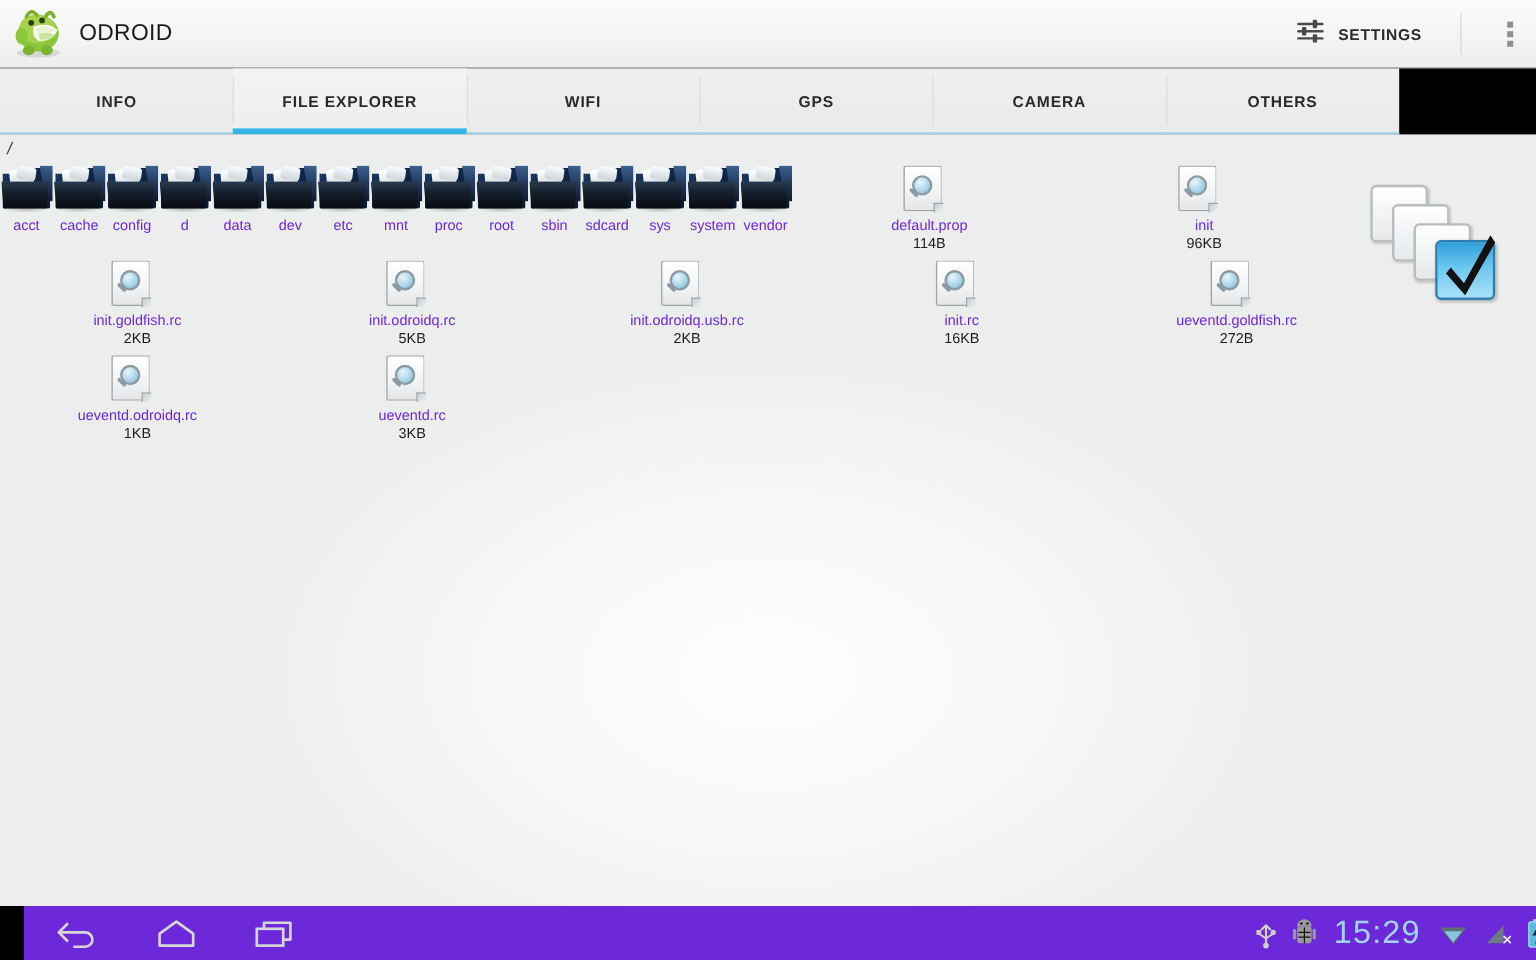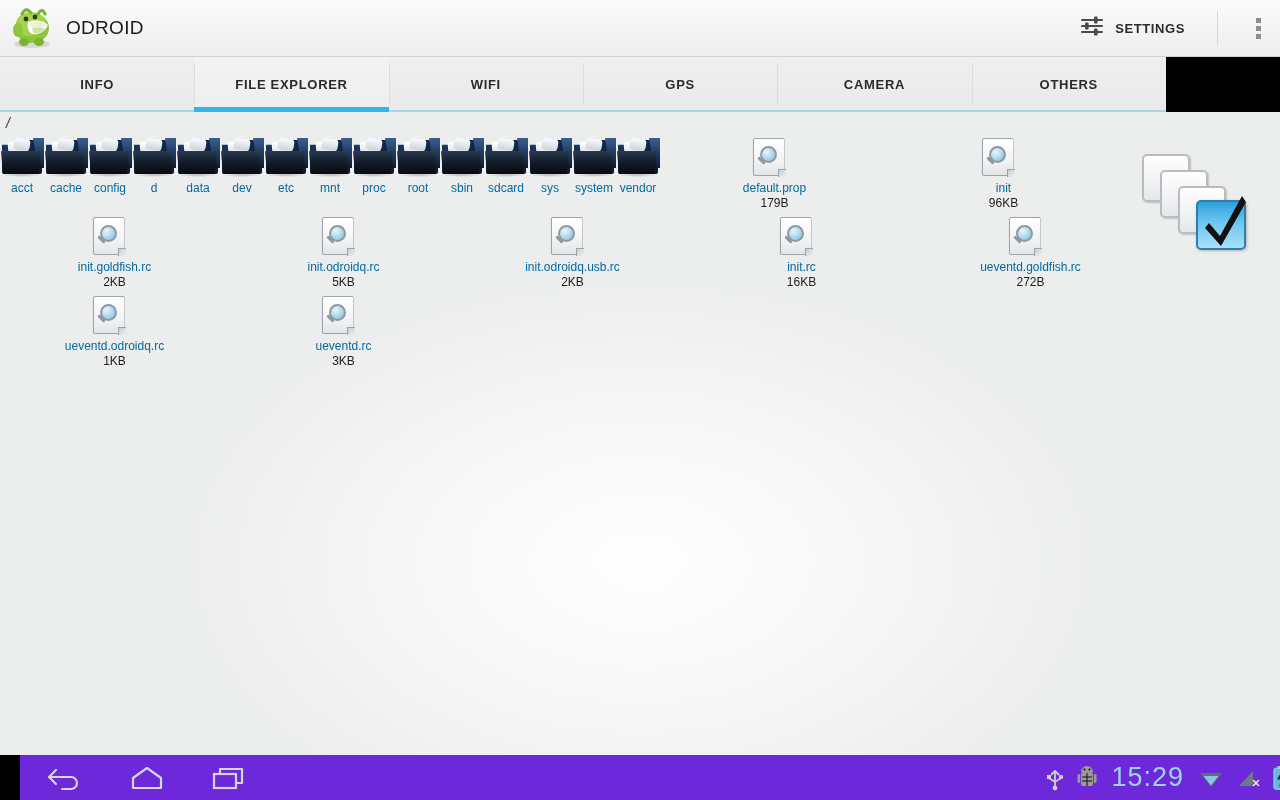--- a/index.html
+++ b/index.html
@@ -88,21 +88,21 @@
     display: flex; flex-wrap: wrap; align-content: flex-start;
     z-index: 2;
   }
   .cell {
     width: 229px; min-height: 79px;
     display: flex; flex-direction: column; align-items: center;
     padding-top: 4px; cursor: pointer;
   }
   .cell.file { min-height: 79px; }
   .cell-label {
-    margin-top: 3px; font-size: 12px; color: #0369a1; line-height: 14px;
+    margin-top: 3px; font-size: 12px; color: #6d28d9; line-height: 14px;
     text-align: center; max-width: 220px; white-space: nowrap;
   }
   .cell-size { font-size: 12px; color: #1c1c1c; line-height: 16px; }
 
   
   .ico { width: 44px; height: 40px; position: relative; }
   .folder { width: 44px; height: 38px; position: relative; }
   .folder .f-back {
     position: absolute; left: 2px; top: 2px; width: 40px; height: 34px;
     background: linear-gradient(135deg, #1d3a63 0%, #102747 45%, #0a1a31 100%);
@@ -499,21 +499,21 @@
         <div class="cell file">
           <div class="ico">
             <div class="filei">
               <div class="p-page"></div>
               <div class="p-fold"></div>
               <div class="p-handle"></div>
               <div class="p-lens"></div>
             </div>
           </div>
           <div class="cell-label">default.prop</div>
-          <div class="cell-size">179B</div>
+          <div class="cell-size">114B</div>
         </div>
         <div class="cell file">
           <div class="ico">
             <div class="filei">
               <div class="p-page"></div>
               <div class="p-fold"></div>
               <div class="p-handle"></div>
               <div class="p-lens"></div>
             </div>
           </div>

